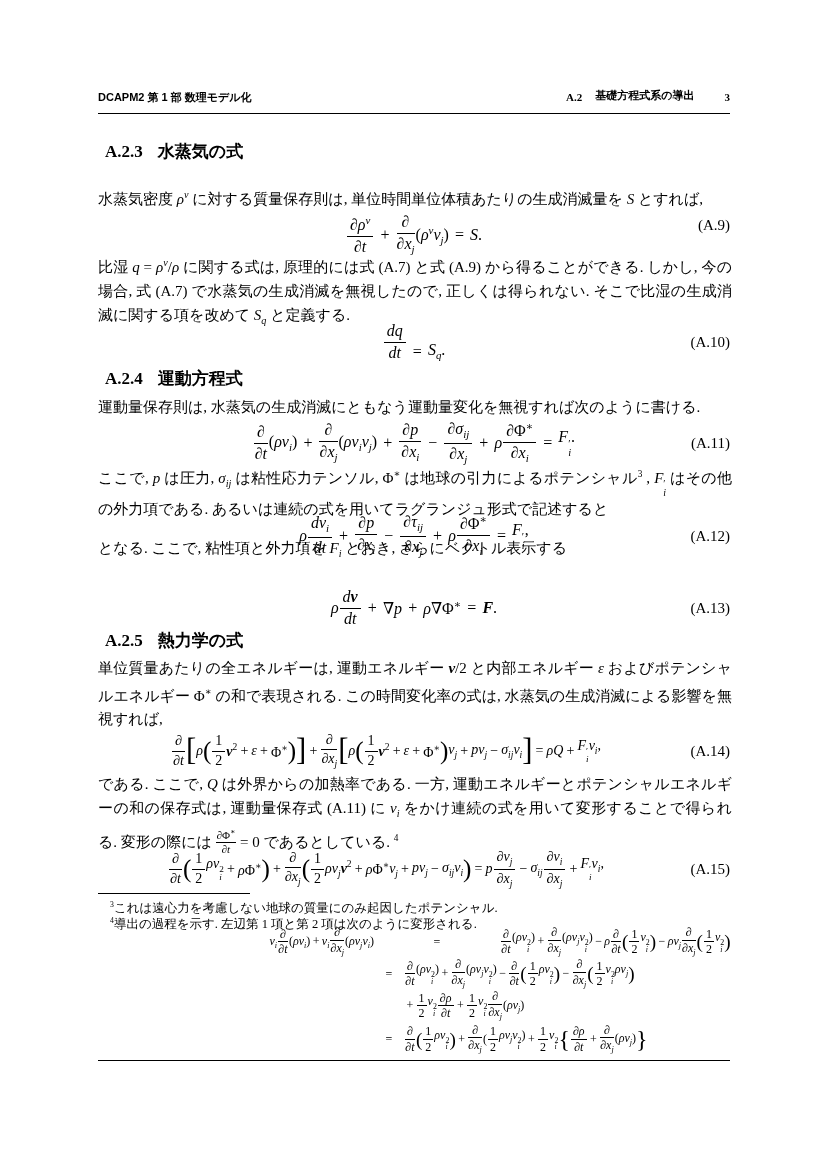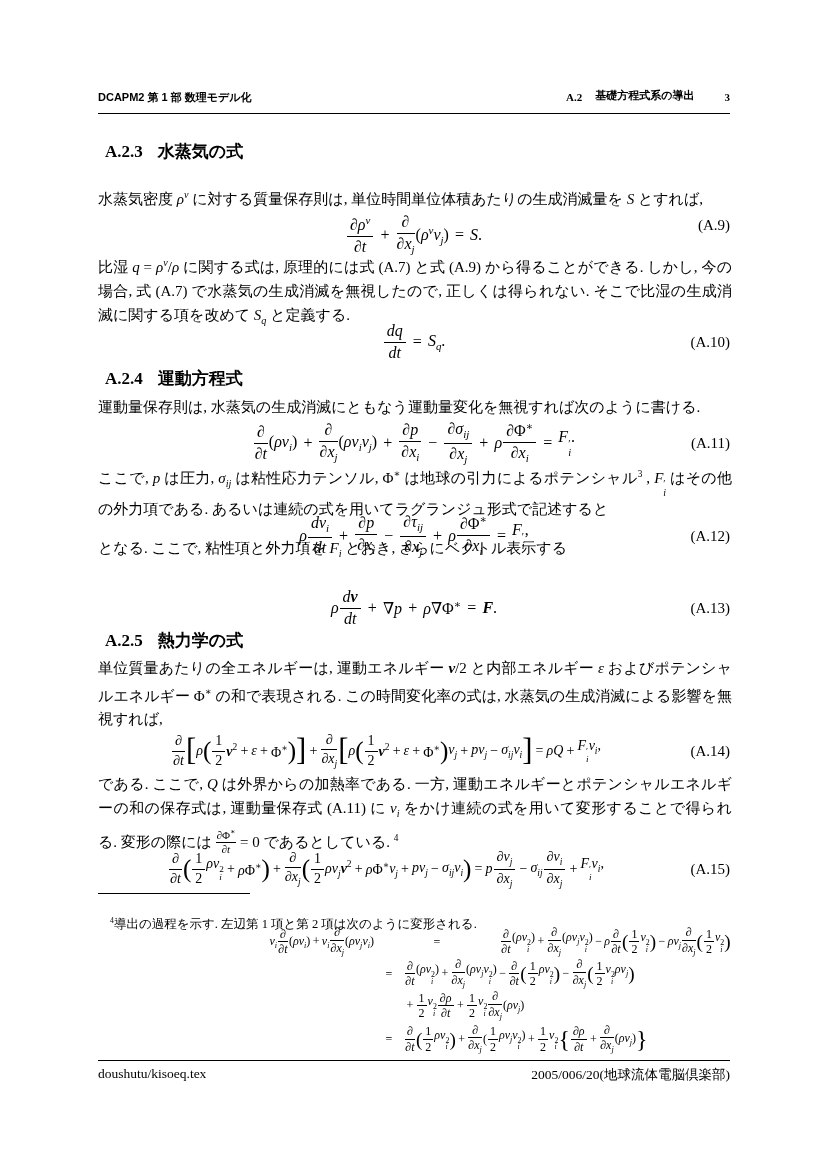--- a/index.html
+++ b/index.html
@@ -97,21 +97,21 @@
           <span class="d"><i>∂x<sub>j</sub></i></span>
         </span>
         <span class="g">(<i>ρ</i><sup><i>v</i></sup><i>v<sub>j</sub></i>)</span>
         <span class="op">=</span>
         <span class="g"><i>S</i>.</span>
       </span>
     <span class="tag">(A.9)</span>
   </div>
   <div class="para" style="top:251px;">比湿 <span class="m"><i>q</i> = <i>ρ</i><sup><i>v</i></sup>/<i>ρ</i></span> に関する式は, 原理的には式 (A.7) と式 (A.9) から得ることができる. しかし, 今の場合, 式 (A.7) で水蒸気の生成消滅を無視したので, 正しくは得られない. そこで比湿の生成消滅に関する項を改めて <span class="m"><i>S<sub>q</sub></i></span> と定義する.</div>
   <div class="eq" style="top:320px;height:44px;">
-    <span style="display:flex;align-items:center;">
+    <span style="display:flex;align-items:flex-end;">
         <span class="f">
           <span class="n"><i>dq</i></span>
           <span class="d"><i>dt</i></span>
         </span>
         <span class="op">=</span>
         <span class="g"><i>S<sub>q</sub></i>.</span>
       </span>
     <span class="tag">(A.10)</span>
   </div>
 
@@ -319,20 +319,21 @@
         <span class="op">+</span>
         <span class="g"><i>F</i><span class="ss">
             <span class="t">′</span>
             <span class="b"><i>i</i></span>
           </span><i>v<sub>i</sub></i>,</span>
       </span>
     <span class="tag">(A.15)</span>
   </div>
 
   <div class="fnrule" style="top:893px;"></div>
+  <div class="fn" style="top:897px;"><sup class="fnm">3</sup>これは遠心力を考慮しない地球の質量にのみ起因したポテンシャル.</div>
   <div class="fn" style="top:913px;"><sup class="fnm">4</sup>導出の過程を示す. 左辺第 1 項と第 2 項は次のように変形される.</div>
 
   <div class="fneq" style="top:926px;">
     <div class="fnrow" style="min-height:32px;gap:48px;">
       <span class="fnl">
           <span class="g"><i>v<sub>i</sub></i></span>
           <span class="f">
             <span class="n"><i>∂</i></span>
             <span class="d"><i>∂t</i></span>
           </span>
@@ -535,18 +536,14 @@
             <span class="n"><i>∂</i></span>
             <span class="d"><i>∂x<sub>j</sub></i></span>
           </span>
           <span class="g">(<i>ρv<sub>j</sub></i>)</span>
           <span class="bg2">}</span>
         </span>
     </div>
   </div>
 
   <div class="frule"></div>
-  <div class="pfooter">
-    <span>doushutu/kisoeq.tex</span>
-    <span>2005/006/20(地球流体電脳倶楽部)</span>
-  </div>
 
 </div>
 
 </body></html>

